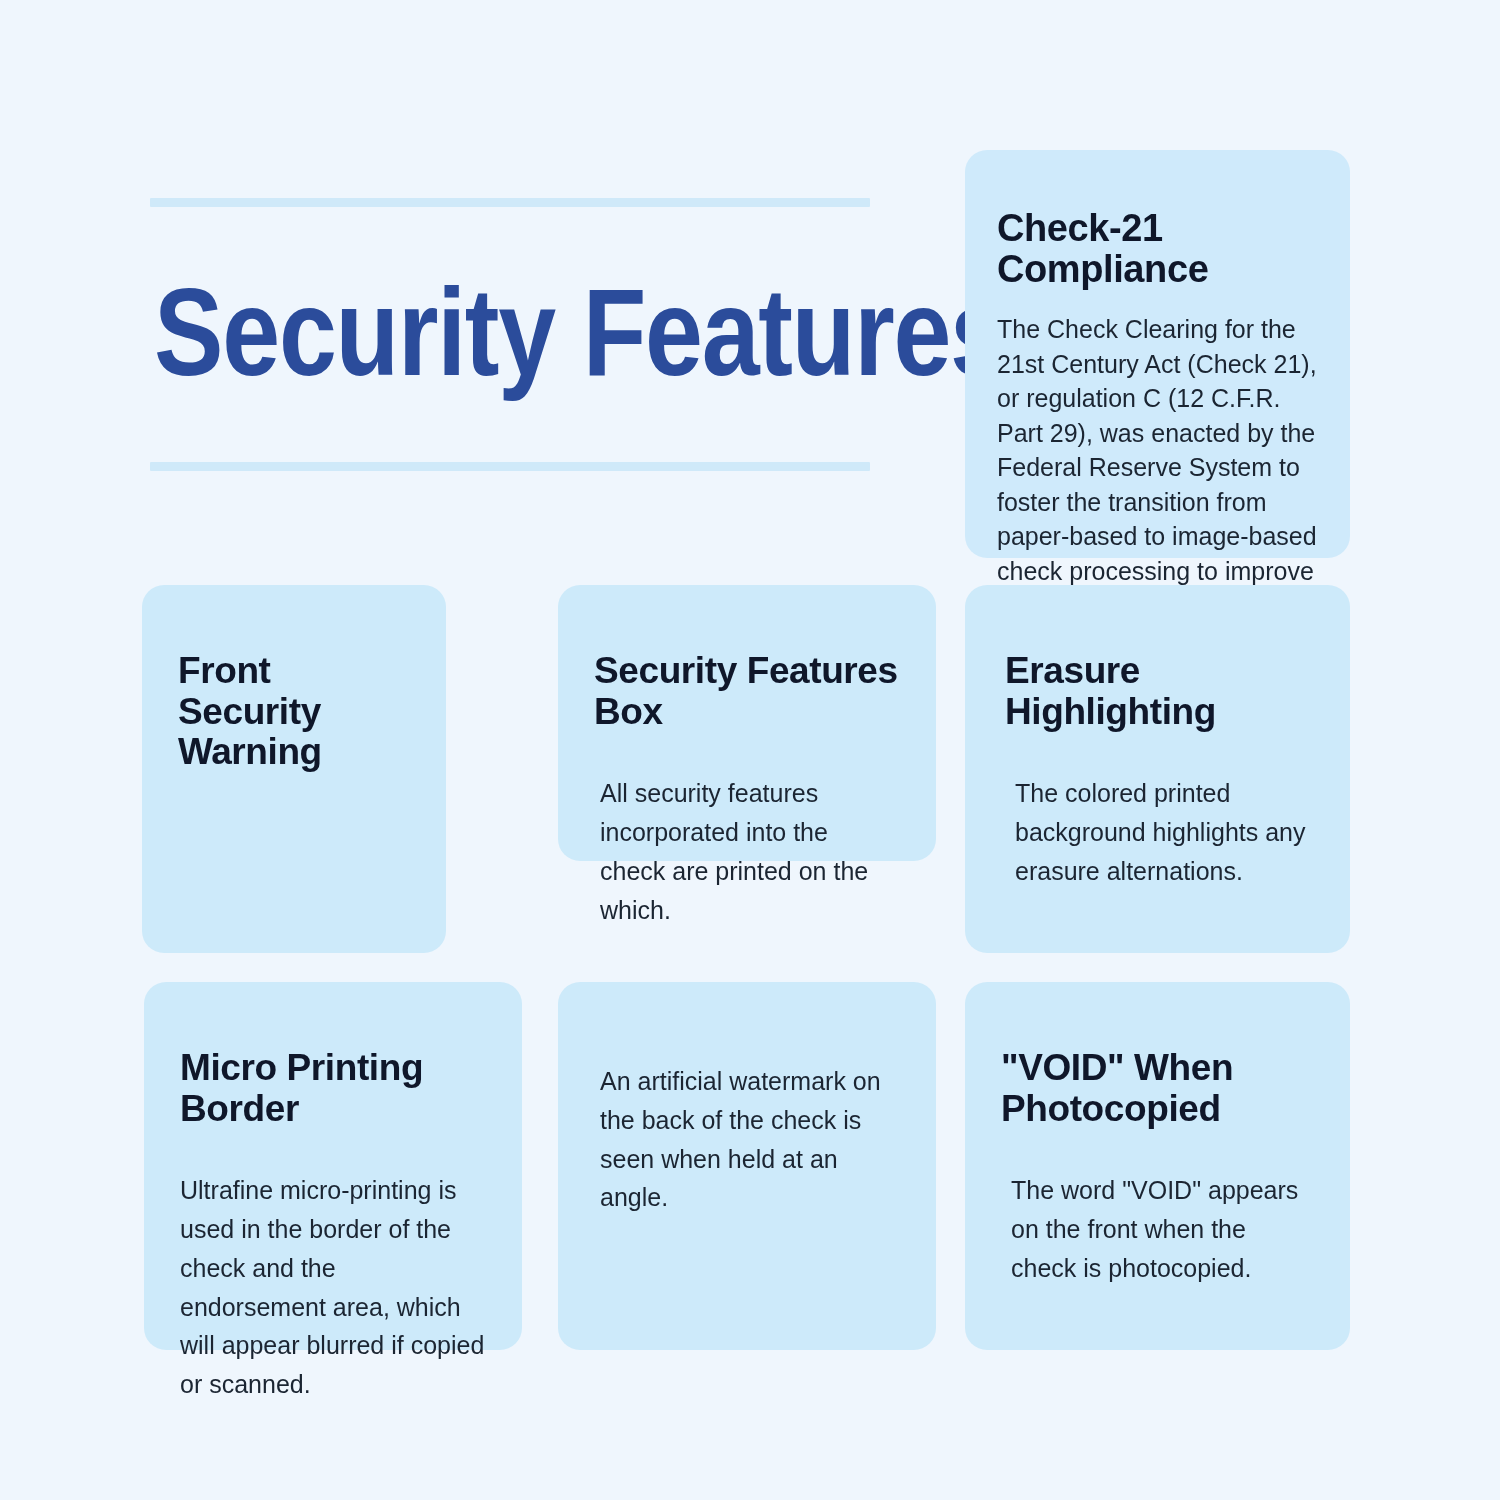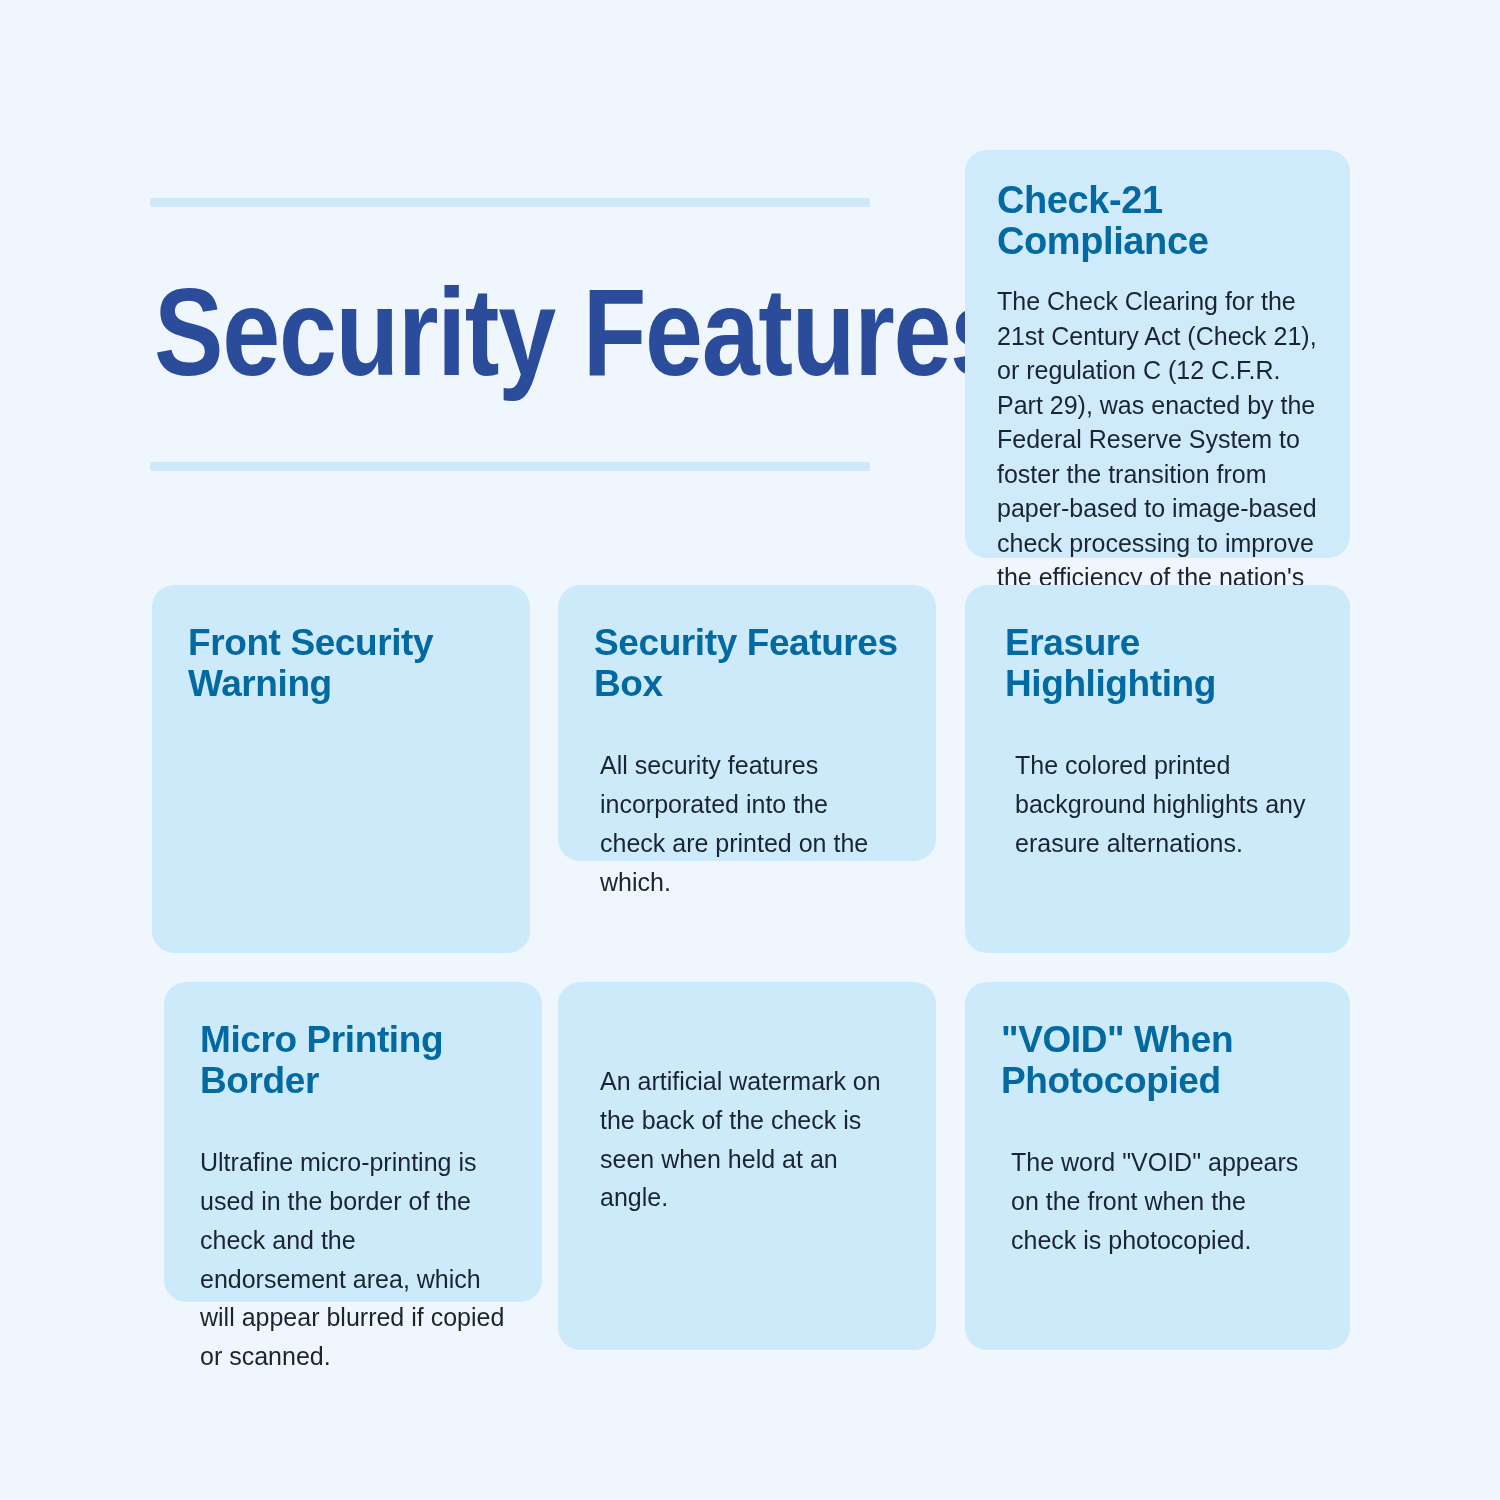--- a/index.html
+++ b/index.html
@@ -62,46 +62,47 @@
     background: #cdeafa;
     border-radius: 22px;
     padding: 38px 36px 30px 36px;
   }
 
   .card.tall  { background: #cfeafb; }
 
   .card-title {
     font-family: "Liberation Sans", sans-serif;
     font-weight: 700;
-    color: #0369a1;
+    color: #0f172a;
     letter-spacing: -0.4px;
+    margin-top: 28px;
   }
 
   .card-body {
     font-family: "Liberation Sans", sans-serif;
     font-weight: 400;
     color: #1b2532;
   }
 
   
   #card-check21 {
     left: 965px;  top: 150px;
     width: 385px; height: 408px;
     padding: 30px 32px 24px 32px;
   }
   #card-check21 .card-title { font-size: 38px; line-height: 1.08; }
   #card-check21 .card-body  { font-size: 25px; line-height: 1.38; margin-top: 22px; }
 
   
-  #card-front-security { left: 152px; top: 585px; width: 378px; height: 368px; }
+  #card-front-security { left: 142px; top: 585px; width: 304px; height: 368px; }
   #card-features-box   { left: 558px; top: 585px; width: 378px; height: 276px; }
   #card-erasure        { left: 965px; top: 585px; width: 385px; height: 368px; padding-left: 40px; }
 
   
-  #card-micro-printing { left: 164px; top: 982px; width: 378px; height: 320px; }
+  #card-micro-printing { left: 144px; top: 982px; width: 378px; height: 368px; }
   #card-watermark      { left: 558px; top: 982px; width: 378px; height: 368px; }
   #card-void           { left: 965px; top: 982px; width: 385px; height: 368px; }
 
   
   #card-front-security .card-title,
   #card-features-box   .card-title,
   #card-erasure        .card-title,
   #card-micro-printing .card-title,
   #card-watermark      .card-title,
   #card-void           .card-title {

